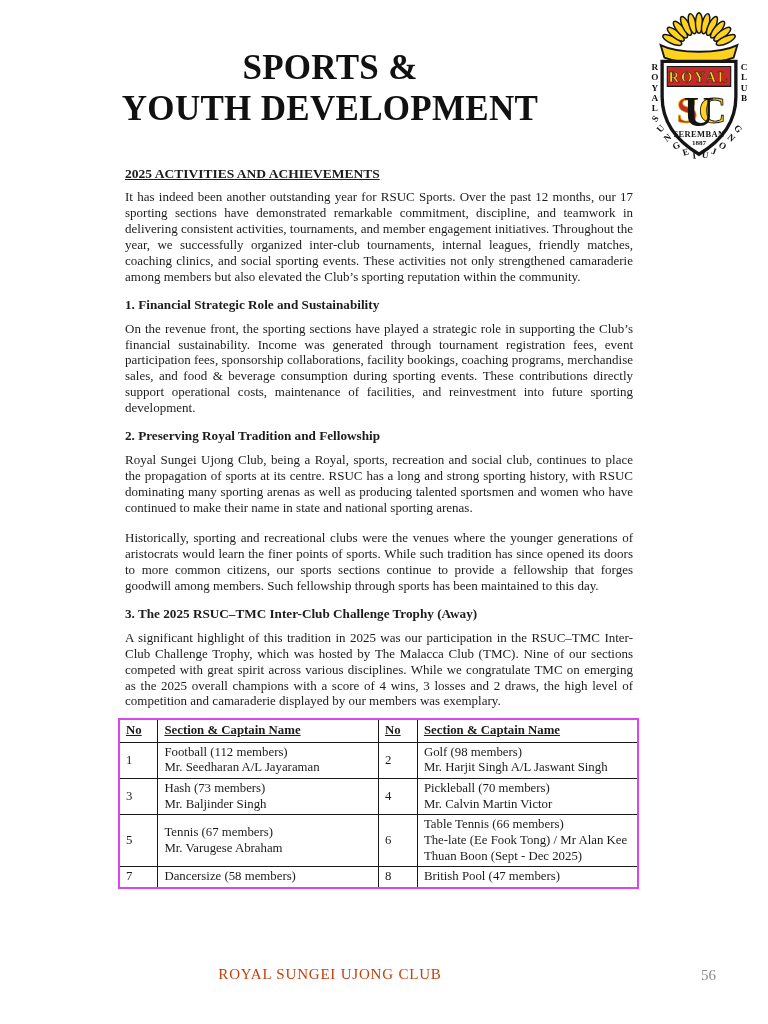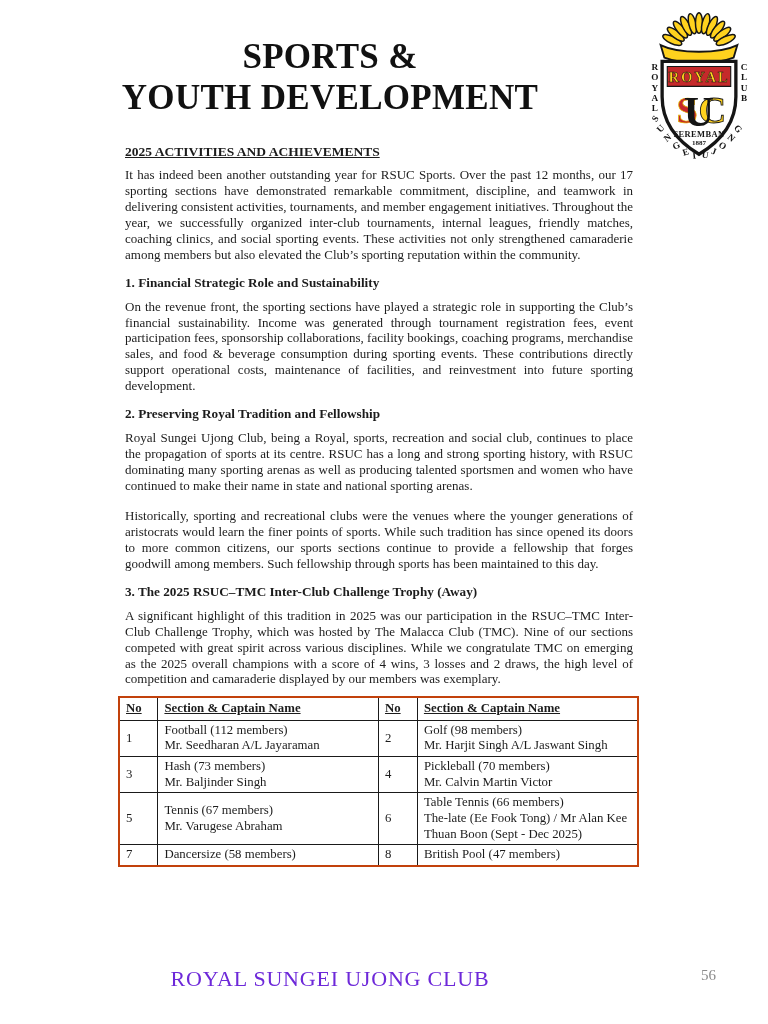--- a/index.html
+++ b/index.html
@@ -12,57 +12,57 @@
   .page {
     position: relative;
     width: 768px; height: 1024px;
     background: #ffffff;
     overflow: hidden;
   }
 
   
   .title {
     position: absolute;
-    top: 36px; left: 100px; width: 460px;
+    top: 47px; left: 100px; width: 460px;
     text-align: center;
     font-size: 35px;
     font-weight: bold;
     line-height: 1.18;
     color: #111;
     letter-spacing: 0.3px;
   }
 
   
   .logo { position: absolute; top: 8px; right: 10px; width: 118px; height: 159px; }
   .logo text { font-family: "Liberation Serif", serif; font-weight: bold; }
 
   
   .content {
     position: absolute;
-    top: 144px; left: 125px; width: 508px;
+    top: 166px; left: 125px; width: 508px;
     font-size: 13px;
     line-height: 1.22;
   }
   .sec-heading {
     font-size: 13.5px;
     font-weight: bold;
     text-decoration: underline;
     margin: 0 0 2px 0;
   }
   .salutation { margin-top: 15px; }
   p.body-p { margin-top: 7px; text-align: justify; }
   p.joined-next { margin-top: 15px; }
   h3.num-heading { font-size: 13.2px; font-weight: bold; margin: 12px 0 8px 0; }
 
   
   table.captains {
     width: 521px;
     margin: 9px 0 15px -7px;
     border-collapse: collapse;
-    border: 2px solid #c2410c;
+    border: 2px solid #d946ef;
     font-size: 12.8px;
   }
   table.captains th, table.captains td {
     border: 1.5px solid #1a1a1a;
     padding: 2px 6px;
     vertical-align: middle;
     text-align: left;
     line-height: 1.22;
   }
   table.captains th {
@@ -70,22 +70,22 @@
     text-decoration: underline;
     padding: 3px 6px;
   }
   td.num, th.num { padding-left: 8px; }
 
   
   .footer-club {
     position: absolute;
     top: 966px; left: 100px; width: 460px;
     text-align: center;
-    font-size: 22px;
-    color: #6d28d9;
+    font-size: 15px;
+    color: #c2410c;
     letter-spacing: 0.8px;
   }
   .footer-page {
     position: absolute;
     top: 967px; right: 52px;
     font-size: 15px;
     color: #8b8b8b;
   }
 </style>
 </head>

